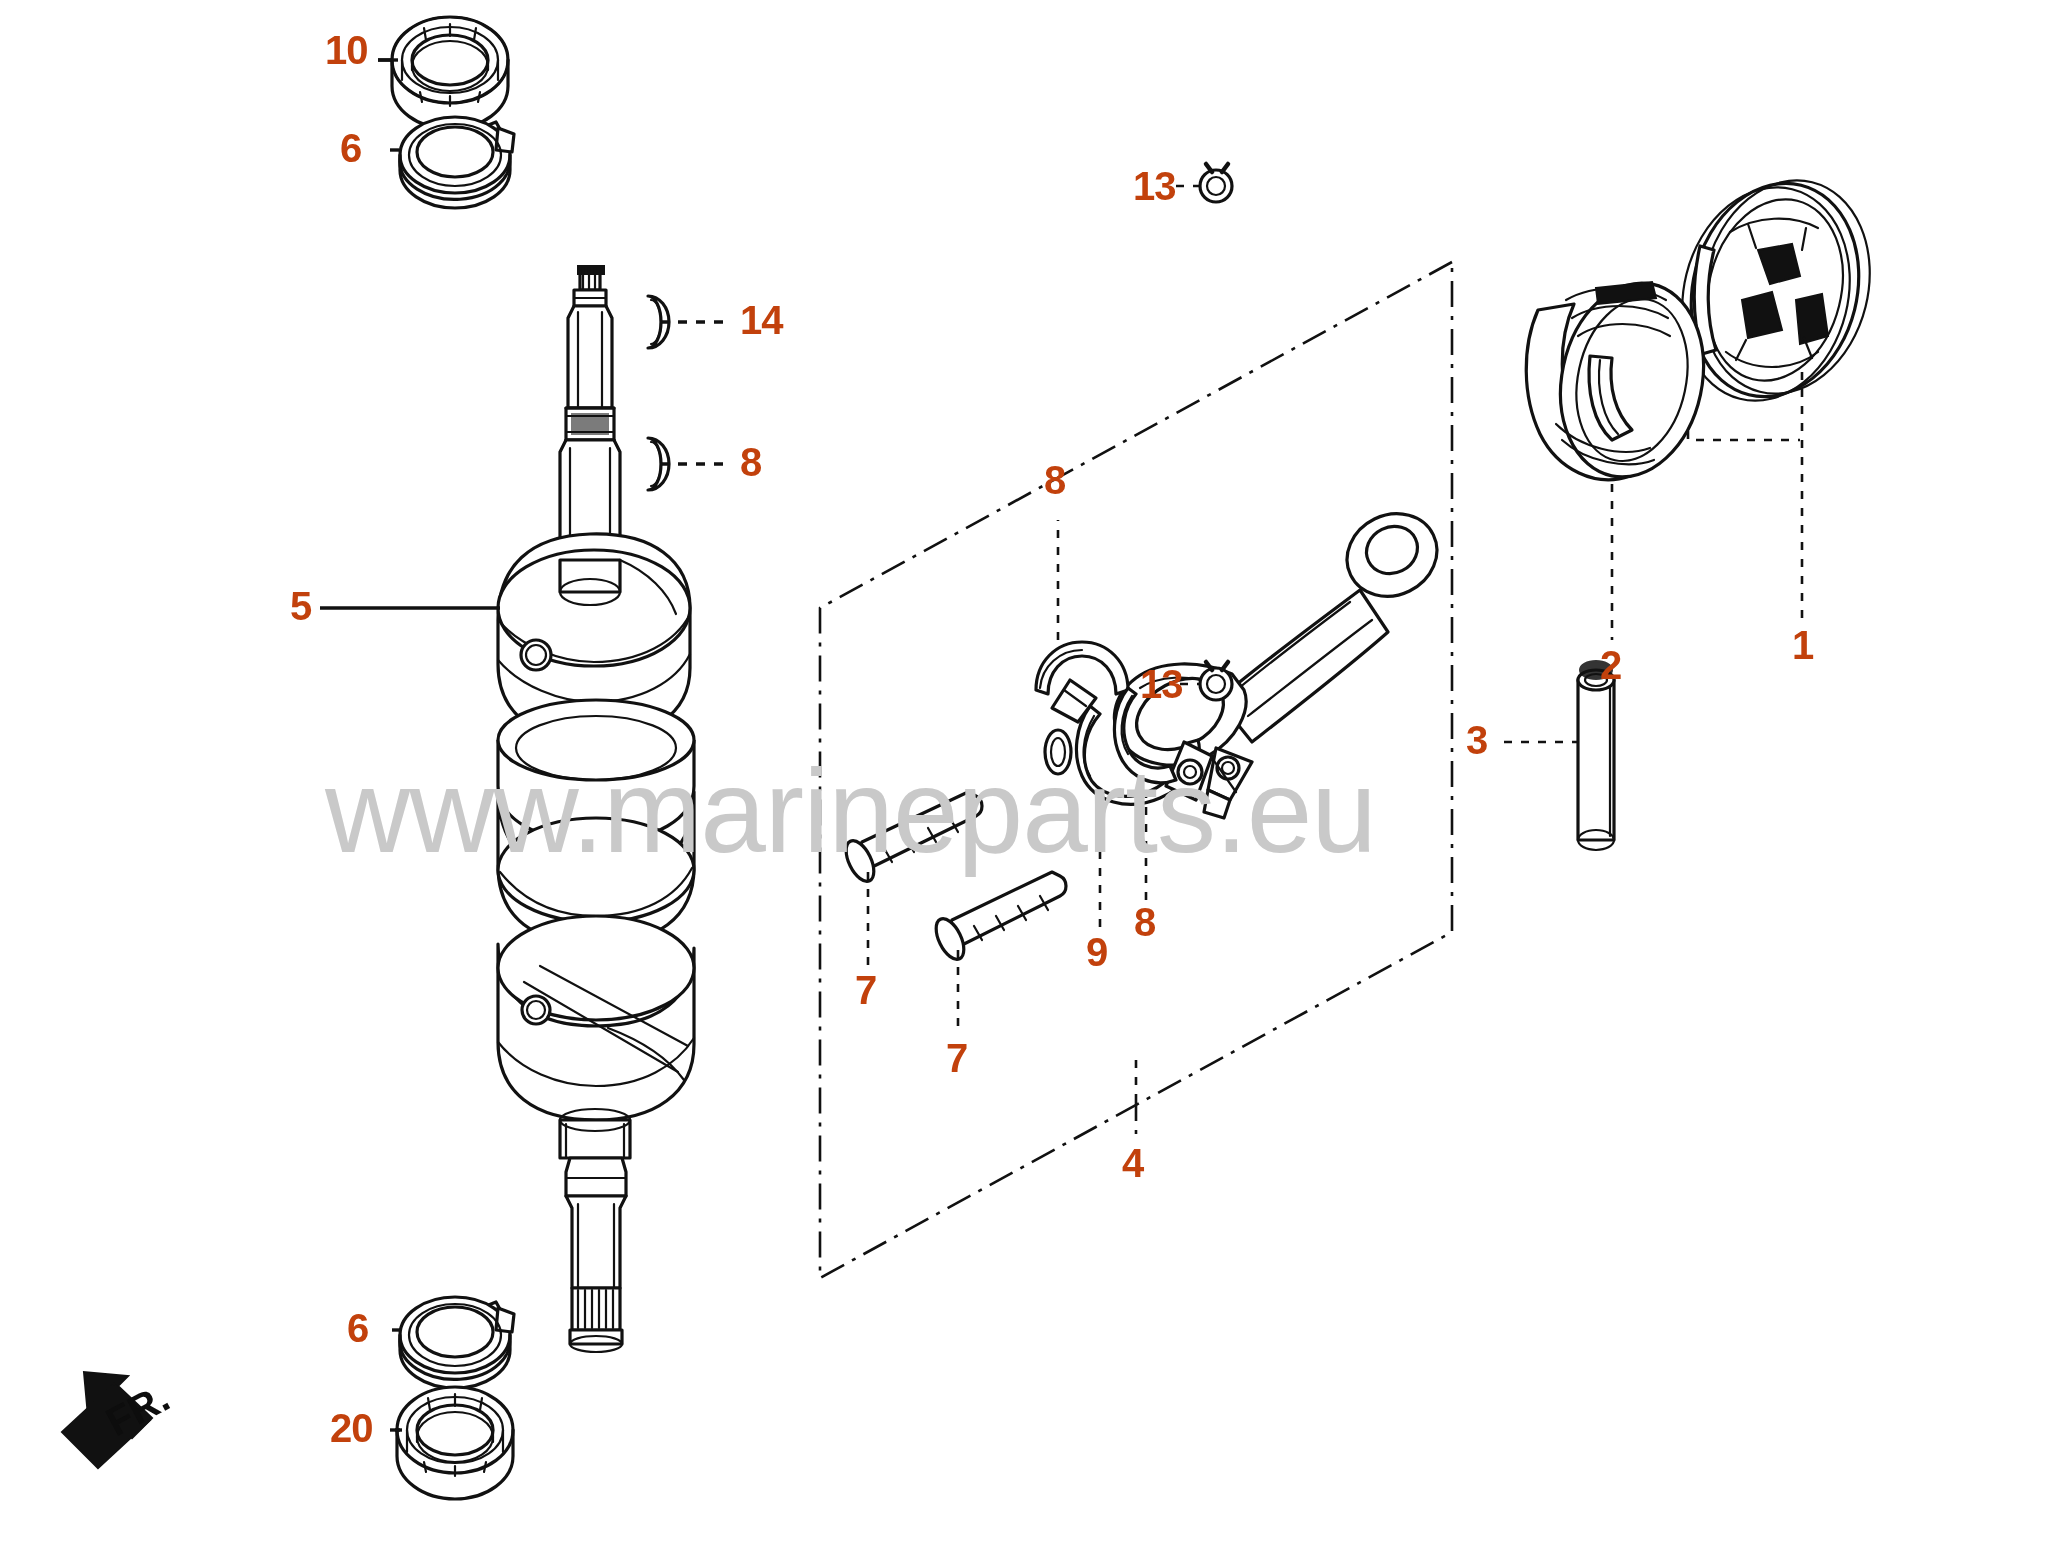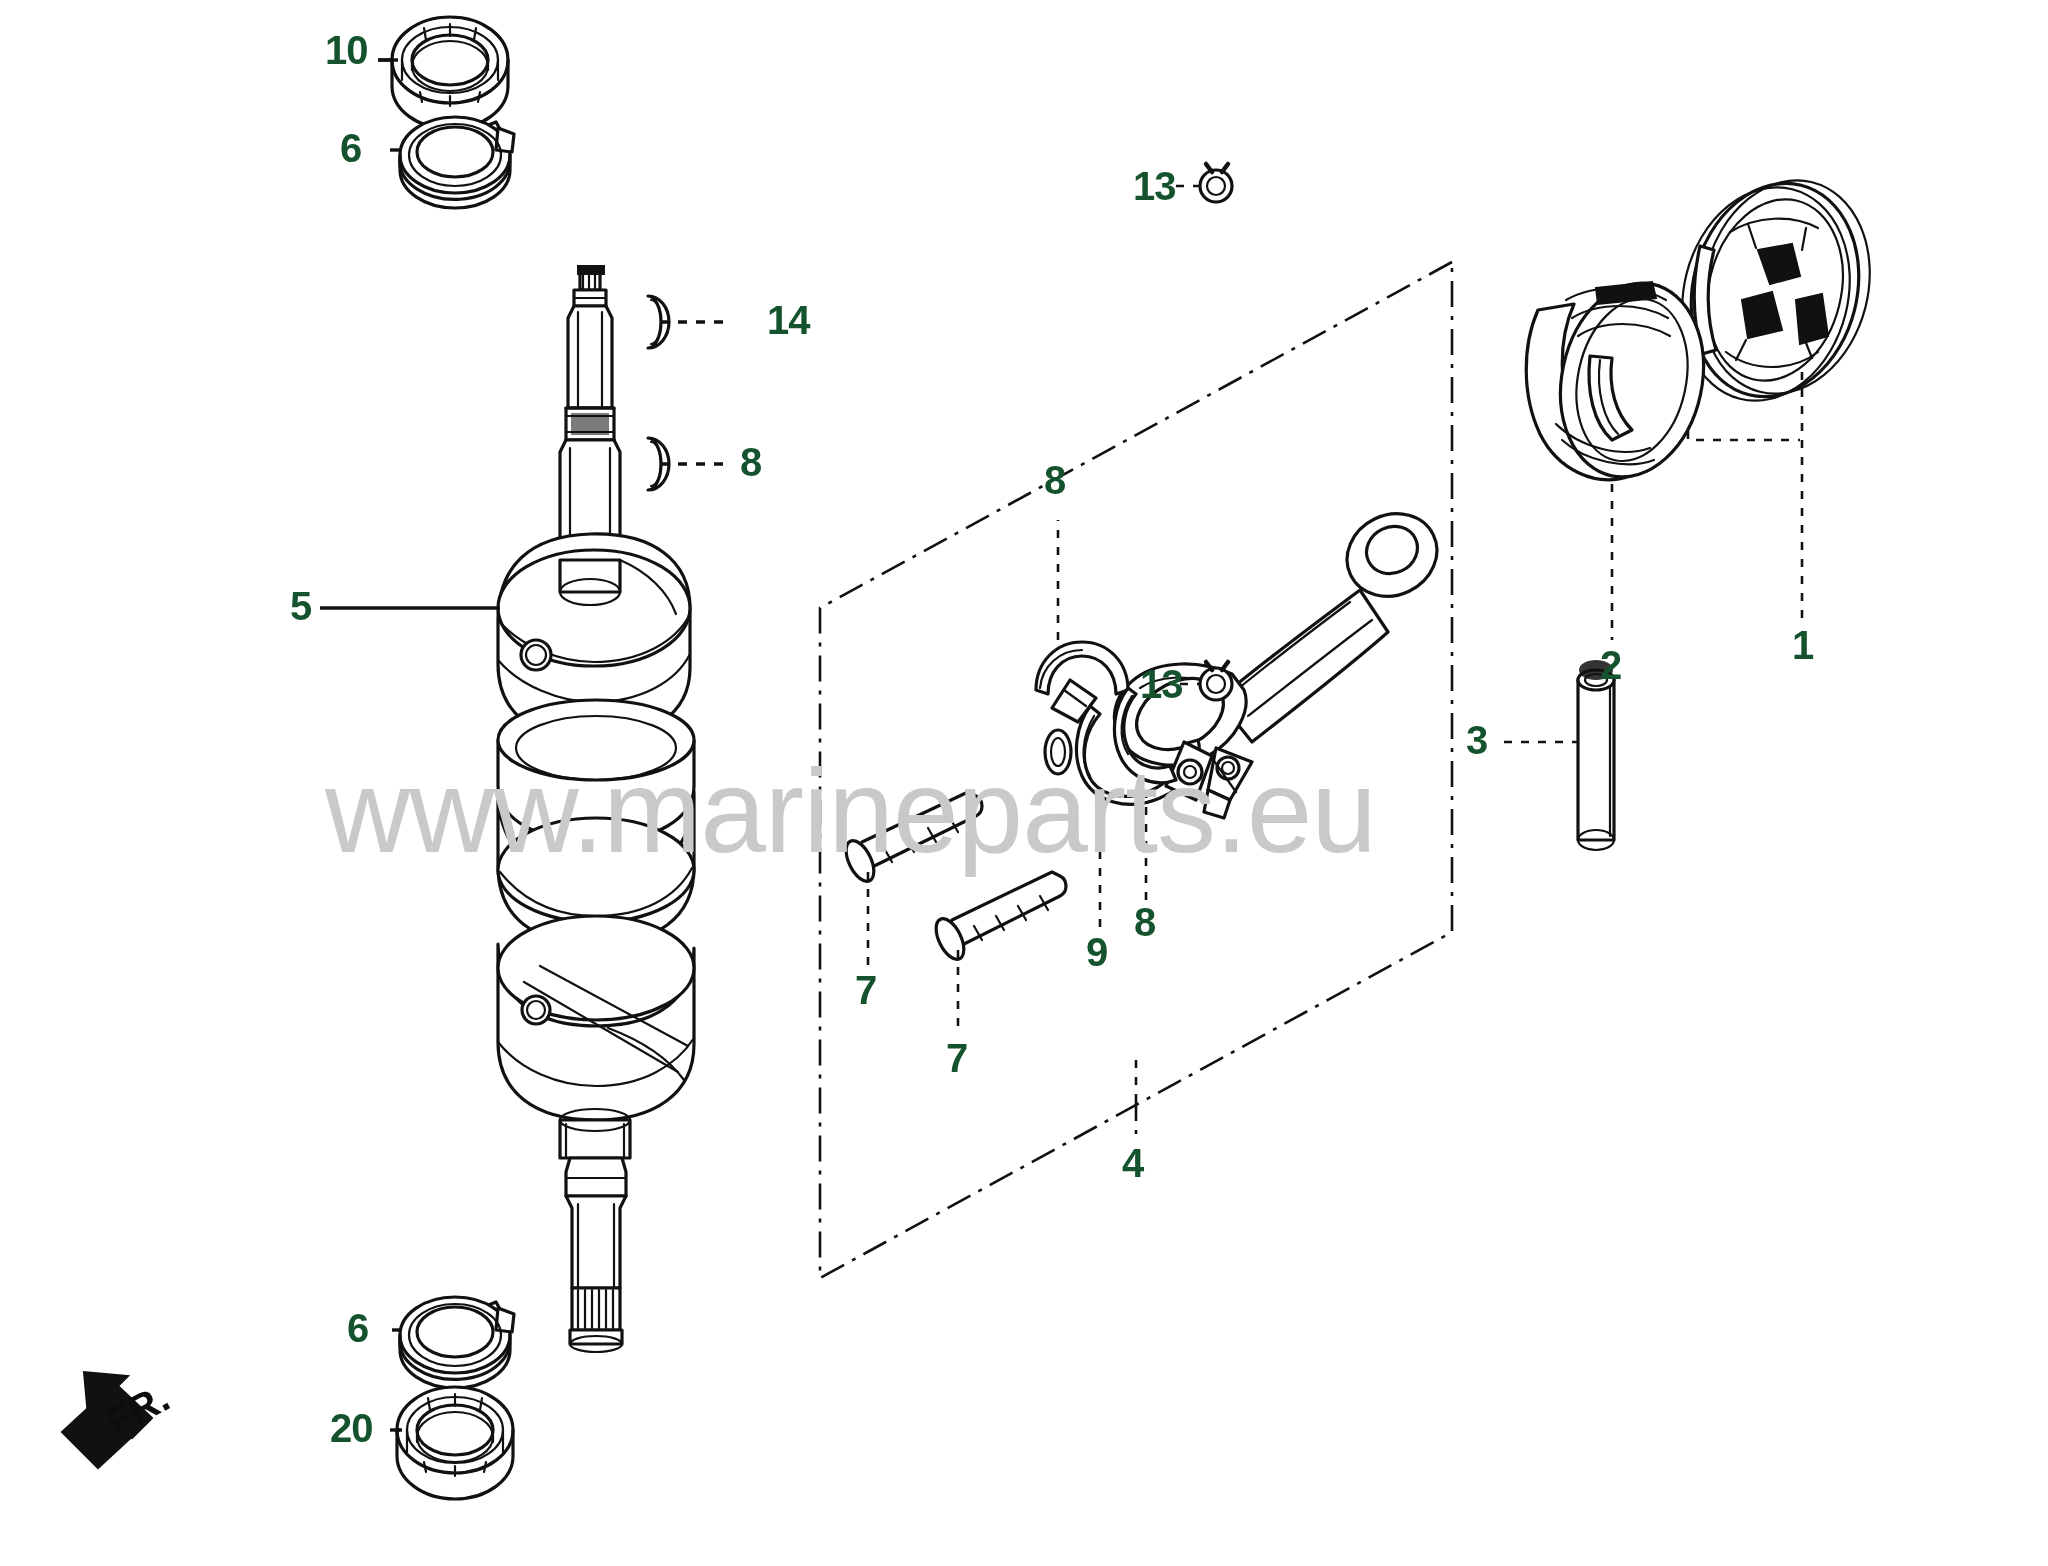--- a/index.html
+++ b/index.html
@@ -23,21 +23,21 @@
     left: 0;
     top: 0;
     width: 2048px;
     height: 1566px;
   }
   .callout {
     position: absolute;
     font-family: "Liberation Sans", sans-serif;
     font-size: 40px;
     font-weight: 700;
-    color: #14532d;
+    color: #c2410c;
     letter-spacing: -1px;
     line-height: 1;
     white-space: nowrap;
     user-select: none;
   }
   .fr-label {
     position: absolute;
     font-family: "Liberation Sans", sans-serif;
     font-size: 40px;
     font-weight: 700;
@@ -402,21 +402,21 @@
 
     <g>
       <path class="fillK" d="M152 1418 L118 1386 L128 1376 L84 1372 L88 1416 L98 1406 L132 1438 Z"></path>
       <path class="fillK" d="M150 1420 L98 1468 L62 1432 L114 1384 Z"></path>
     </g>
 
   </svg>
 
   <div class="callout" style="left:325px; top:30px;">10</div>
   <div class="callout" style="left:340px; top:128px;">6</div>
-  <div class="callout" style="left:740px; top:300px;margin-left:27px;">14</div>
+  <div class="callout" style="left:740px; top:300px;">14</div>
   <div class="callout" style="left:740px; top:442px;">8</div>
   <div class="callout" style="left:290px; top:586px;">5</div>
 
   <div class="callout" style="left:1133px; top:166px;">13</div>
   <div class="callout" style="left:1792px; top:625px;">1</div>
   <div class="callout" style="left:1600px; top:645px;">2</div>
   <div class="callout" style="left:1466px; top:720px;">3</div>
   <div class="callout" style="left:1140px; top:664px;">13</div>
 
   <div class="callout" style="left:1044px; top:460px;">8</div>

